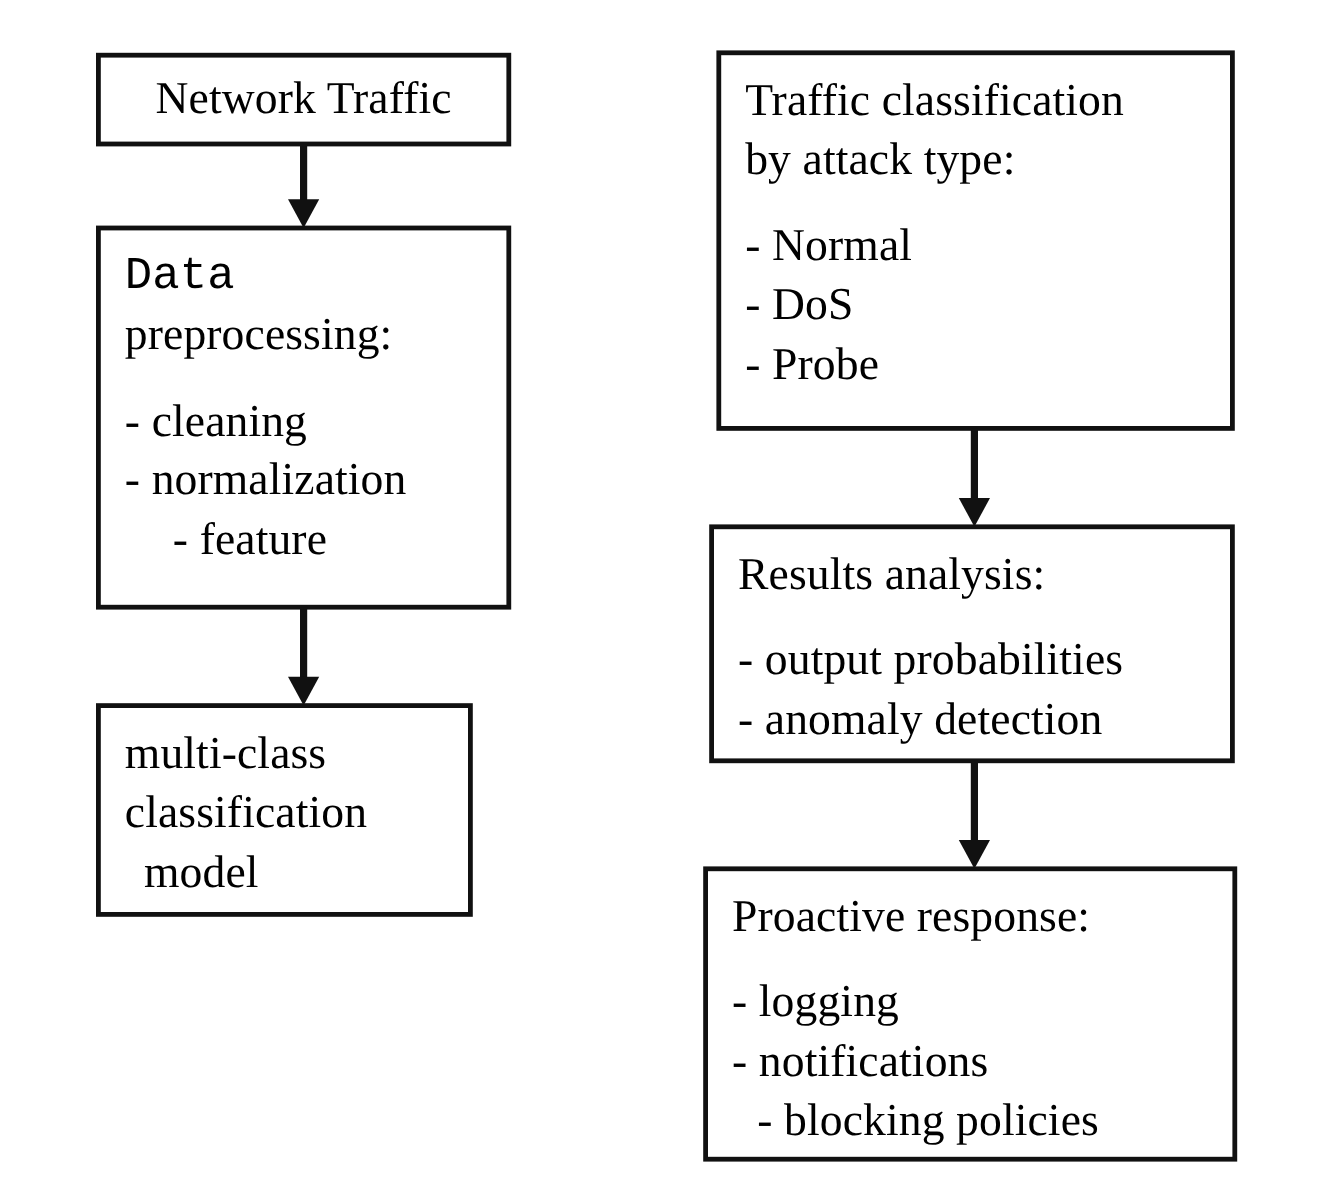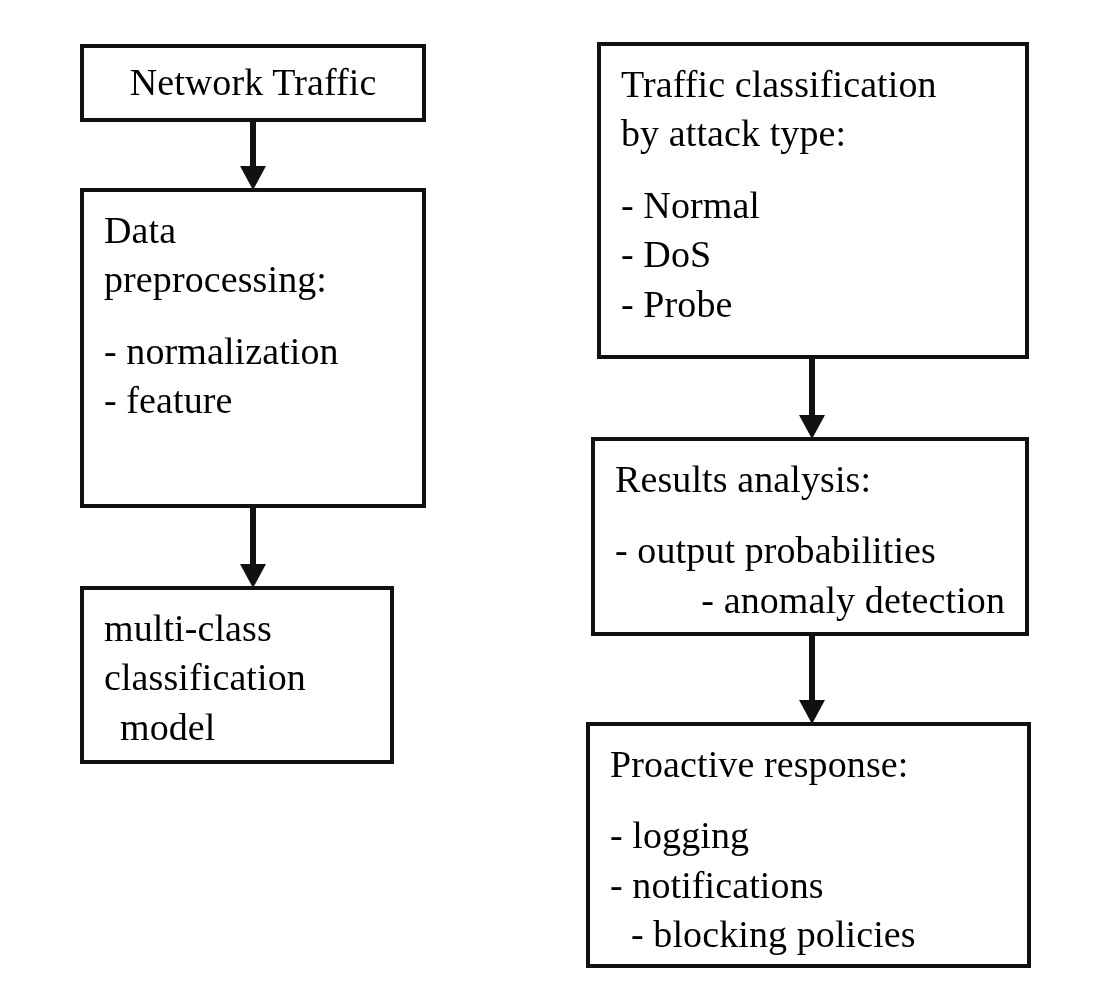--- a/index.html
+++ b/index.html
@@ -78,25 +78,26 @@
 
 <div id="canvas" style="background: rgb(255, 255, 255);">
     <div>
       <div class="node center" style="left: 80px; top: 44px; width: 346px; height: 78px; border-color: rgb(17, 17, 17);">
         <div class="node-body">
           <div class="line" style="color: rgb(0, 0, 0);">Network Traffic</div>
         </div>
       </div>
       <div class="node topleft" style="left: 80px; top: 188px; width: 346px; height: 320px; border-color: rgb(17, 17, 17);">
         <div class="node-body">
-          <div class="line" style="color: rgb(0, 0, 0);">Data</div>
+          <div class="line" style="color: rgb(0, 0, 0); font-family: Liberation Mono, monospace;">Data</div>
           <div class="line" style="color: rgb(0, 0, 0);">preprocessing:</div>
           <div class="line spacer" style="color: rgb(0, 0, 0);"></div>
+          <div class="line" style="color: rgb(0, 0, 0);">- cleaning</div>
           <div class="line" style="color: rgb(0, 0, 0);">- normalization</div>
-          <div class="line" style="color: rgb(0, 0, 0);">- feature</div>
+          <div class="line" style="color: rgb(0, 0, 0); margin-left: 40px;">- feature</div>
         </div>
       </div>
       <div class="node topleft" style="left: 80px; top: 586px; width: 314px; height: 178px; border-color: rgb(17, 17, 17);">
         <div class="node-body">
           <div class="line" style="color: rgb(0, 0, 0);">multi-class</div>
           <div class="line" style="color: rgb(0, 0, 0);">classification</div>
           <div class="line" style="color: rgb(0, 0, 0); margin-left: 16px;">model</div>
         </div>
       </div>
       <div class="arrow" style="left: 238px; top: 120px; width: 30px; height: 70px;">
@@ -117,21 +118,21 @@
           <div class="line" style="color: rgb(0, 0, 0);">- Normal</div>
           <div class="line" style="color: rgb(0, 0, 0);">- DoS</div>
           <div class="line" style="color: rgb(0, 0, 0);">- Probe</div>
         </div>
       </div>
       <div class="node topleft" style="left: 591px; top: 437px; width: 438px; height: 199px; border-color: rgb(17, 17, 17);">
         <div class="node-body">
           <div class="line" style="color: rgb(0, 0, 0);">Results analysis:</div>
           <div class="line spacer" style="color: rgb(0, 0, 0);"></div>
           <div class="line" style="color: rgb(0, 0, 0);">- output probabilities</div>
-          <div class="line" style="color: rgb(0, 0, 0); text-align: right;">- anomaly detection</div>
+          <div class="line" style="color: rgb(0, 0, 0);">- anomaly detection</div>
         </div>
       </div>
       <div class="node topleft" style="left: 586px; top: 722px; width: 445px; height: 246px; border-color: rgb(17, 17, 17);">
         <div class="node-body">
           <div class="line" style="color: rgb(0, 0, 0);">Proactive response:</div>
           <div class="line spacer" style="color: rgb(0, 0, 0);"></div>
           <div class="line" style="color: rgb(0, 0, 0);">- logging</div>
           <div class="line" style="color: rgb(0, 0, 0);">- notifications</div>
           <div class="line" style="color: rgb(0, 0, 0); margin-left: 21px;">- blocking policies</div>
         </div>

